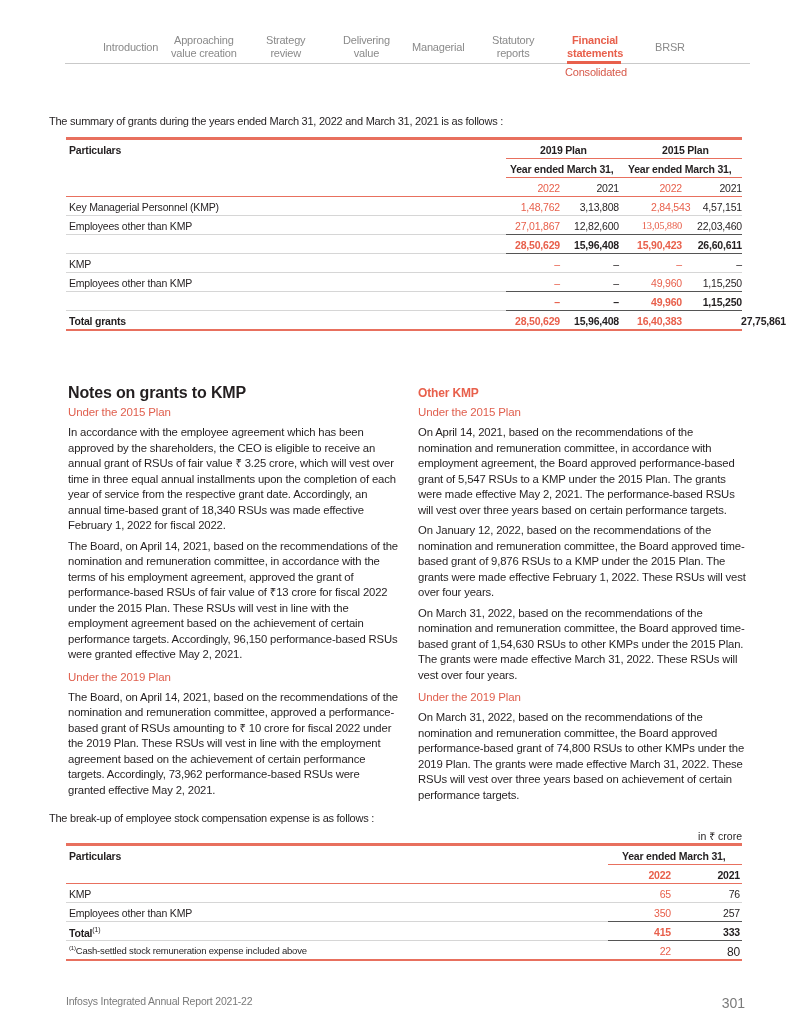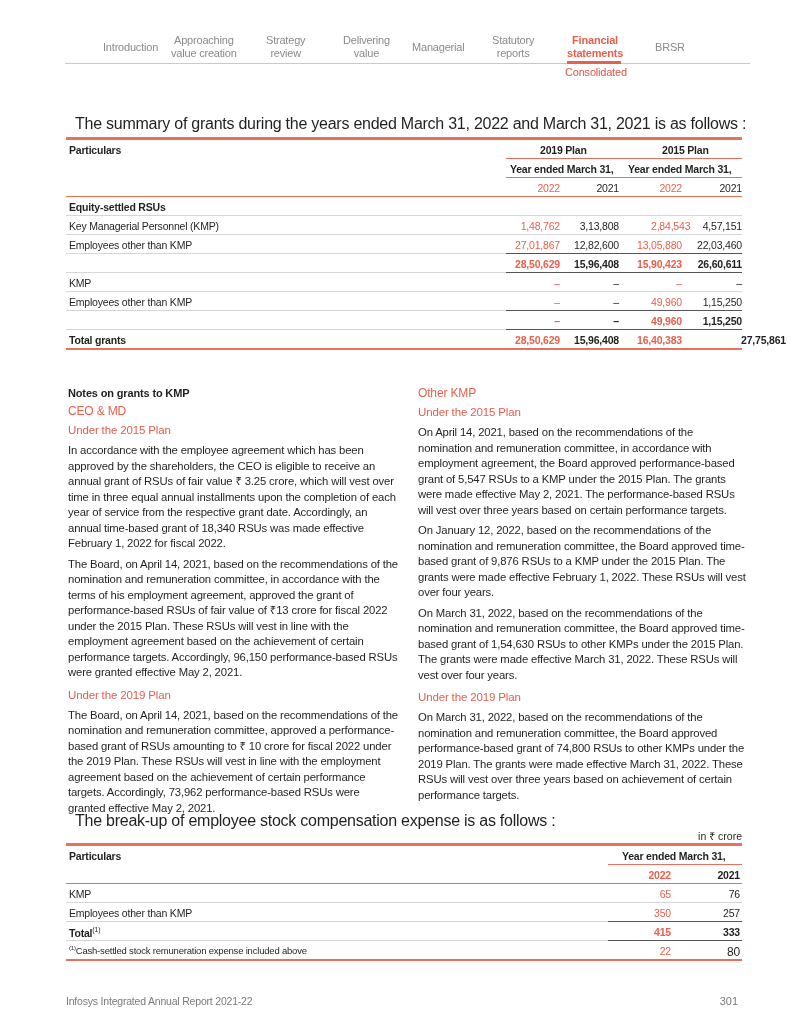--- a/index.html
+++ b/index.html
@@ -8,39 +8,39 @@
 
     
     .nav { position: absolute; left: 65px; top: 30px; width: 685px; height: 34px; border-bottom: 1.5px solid #c9c9c9; }
     .nav-item { position: absolute; top: 4px; font-size: 11px; line-height: 12.5px; color: #8a8a8a; text-align: center; white-space: pre-line; letter-spacing: -0.2px; }
     .nav-item.single { top: 11px; }
     .nav-item.active { color: #e8604c; font-weight: bold; }
     .nav-underline { position: absolute; left: 567px; top: 61px; width: 54px; height: 3px; background: #e8604c; }
     .nav-sub { position: absolute; left: 565px; top: 66px; font-size: 11px; color: #d7594a; letter-spacing: -0.2px; }
 
     
-    .intro { position: absolute; left: 75px; font-size: 16px; color: #231f20; letter-spacing: -0.25px; }
+    .intro { position: absolute; left: 49px; font-size: 11px; color: #231f20; letter-spacing: -0.25px; }
     .accent { color: #e8604c; }
 
     
     .t1 { position: absolute; left: 66px; top: 137px; width: 676px; }
     .rule-top { height: 3px; background: #e8705e; }
     .row { position: relative; height: 19px; font-size: 10.5px; letter-spacing: -0.2px; }
     .row .lbl { position: absolute; left: 3px; top: 4px; }
     .row .c { position: absolute; top: 4px; text-align: right; width: 70px; }
     .row.bold { font-weight: bold; }
     .line-grey { position: absolute; left: 0; right: 0; bottom: 0; height: 1px; background: #d6d6d6; }
     .line-red { position: absolute; left: 0; right: 0; bottom: 0; height: 1px; background: #e8705e; }
 
     
     .col { position: absolute; top: 384px; width: 330px; font-size: 11.3px; line-height: 15.5px; color: #231f20; letter-spacing: -0.15px; }
     .col.left { left: 68px; }
     .col.right { left: 418px; }
-    .h-main { font-size: 11px; font-weight: bold; line-height: 18px; }
-    .h-red { font-size: 12px; font-weight: normal; color: #e8604c; line-height: 18px; margin-top: 0px; }
+    .h-main { font-size: 16px; font-weight: bold; line-height: 18px; }
+    .h-red { font-size: 12px; font-weight: bold; color: #e8604c; line-height: 18px; margin-top: 0px; }
     .h-sub { font-size: 11.5px; color: #e0604f; line-height: 18px; margin-top: 1px; }
     .para { margin-top: 4px; margin-bottom: 5px; }
 
     
     .t2 { position: absolute; left: 66px; top: 843px; width: 676px; }
     .unit { position: absolute; right: 0; top: -14px; font-size: 10.5px; color: #231f20; }
   </style>
 </head>
 <body>
 
@@ -81,37 +81,33 @@
   </div>
 
   <div class="row" style="height:19px;">
     <span class="c accent" style="left:424px;">2022</span>
     <span class="c" style="left:483px;">2021</span>
     <span class="c accent" style="left:546px;">2022</span>
     <span class="c" style="left:606px;">2021</span>
     <div class="line-red"></div>
   </div>
 
-  <div class="row bold">
-    <span class="lbl">Equity-settled RSUs</span>
-    <div class="line-grey"></div>
-  </div>
   <div class="row">
     <span class="lbl">Key Managerial Personnel (KMP)</span>
     <span class="c accent" style="left:424px;">1,48,762</span>
     <span class="c" style="left:483px;">3,13,808</span>
     <span class="c accent" style="left:546px;padding-left:39px;">2,84,543</span>
     <span class="c" style="left:606px;">4,57,151</span>
     <div class="line-grey"></div>
   </div>
   <div class="row">
     <span class="lbl">Employees other than KMP</span>
     <span class="c accent" style="left:424px;">27,01,867</span>
     <span class="c" style="left:483px;">12,82,600</span>
-    <span class="c accent" style="left:546px;">13,05,880</span>
+    <span class="c accent" style="left:546px;font-family:Liberation Serif, serif;">13,05,880</span>
     <span class="c" style="left:606px;">22,03,460</span>
     <div style="position:absolute; left:0; width:440px; bottom:0; height:1px; background:#d6d6d6;"></div>
     <div style="position:absolute; left:440px; width:236px; bottom:0; height:1.5px; background:#555;"></div>
   </div>
   <div class="row bold">
     <span class="c accent" style="left:424px;">28,50,629</span>
     <span class="c" style="left:483px;">15,96,408</span>
     <span class="c accent" style="left:546px;">15,90,423</span>
     <span class="c" style="left:606px;">26,60,611</span>
     <div style="position:absolute; left:0; width:440px; bottom:0; height:1px; background:#d6d6d6;"></div>
@@ -149,21 +145,20 @@
     <span class="c accent" style="left:424px;">28,50,629</span>
     <span class="c" style="left:483px;">15,96,408</span>
     <span class="c accent" style="left:546px;">16,40,383</span>
     <span class="c" style="left:606px;margin-left:44px;">27,75,861</span>
     <div style="position:absolute; left:0; right:0; bottom:-1px; height:2px; background:#e8705e;"></div>
   </div>
 </div>
 
 <div class="col left">
   <div class="h-main">Notes on grants to KMP</div>
-  <div class="h-red">CEO &amp; MD</div>
   <div class="h-sub">Under the 2015 Plan</div>
   <p class="para">In accordance with the employee agreement which has been approved by the shareholders, the CEO is eligible to receive an annual grant of RSUs of fair value ₹ 3.25 crore, which will vest over time in three equal annual installments upon the completion of each year of service from the respective grant date. Accordingly, an annual time-based grant of 18,340 RSUs was made effective February 1, 2022 for fiscal 2022.</p>
   <p class="para">The Board, on April 14, 2021, based on the recommendations of the nomination and remuneration committee, in accordance with the terms of his employment agreement, approved the grant of performance-based RSUs of fair value of ₹13 crore for fiscal 2022 under the 2015 Plan. These RSUs will vest in line with the employment agreement based on the achievement of certain performance targets. Accordingly, 96,150 performance-based RSUs were granted effective May 2, 2021.</p>
   <div class="h-sub">Under the 2019 Plan</div>
   <p class="para">The Board, on April 14, 2021, based on the recommendations of the nomination and remuneration committee, approved a performance-based grant of RSUs amounting to ₹ 10 crore for fiscal 2022 under the 2019 Plan. These RSUs will vest in line with the employment agreement based on the achievement of certain performance targets. Accordingly, 73,962 performance-based RSUs were granted effective May 2, 2021.</p>
 </div>
 
 <div class="col right">
   <div class="h-red">Other KMP</div>
   <div class="h-sub">Under the 2015 Plan</div>
@@ -213,13 +208,13 @@
   </div>
   <div class="row" style="font-size:9.5px;">
     <span class="lbl"><sup style="font-size:6px;">(1)</sup><span>Cash-settled stock remuneration expense included above</span></span>
     <span class="c accent" style="left:535px; font-size:10.5px;">22</span>
     <span class="c" style="left:604px; font-size:12px;">80</span>
     <div style="position:absolute; left:0; right:0; bottom:-1px; height:2px; background:#e8705e;"></div>
   </div>
 </div>
 
 <div style="position:absolute; left:66px; top:995px; font-size:10.5px; color:#7a7a7a; letter-spacing:-0.2px;">Infosys Integrated Annual Report 2021-22</div>
-<div style="position:absolute; right:62px; top:995px; font-size:11px; color:#7a7a7a;text-align:right;">301</div>
+<div style="position:absolute; right:55px; top:995px; font-size:14px; color:#7a7a7a;text-align:right;">301</div>
 
 </body></html>

